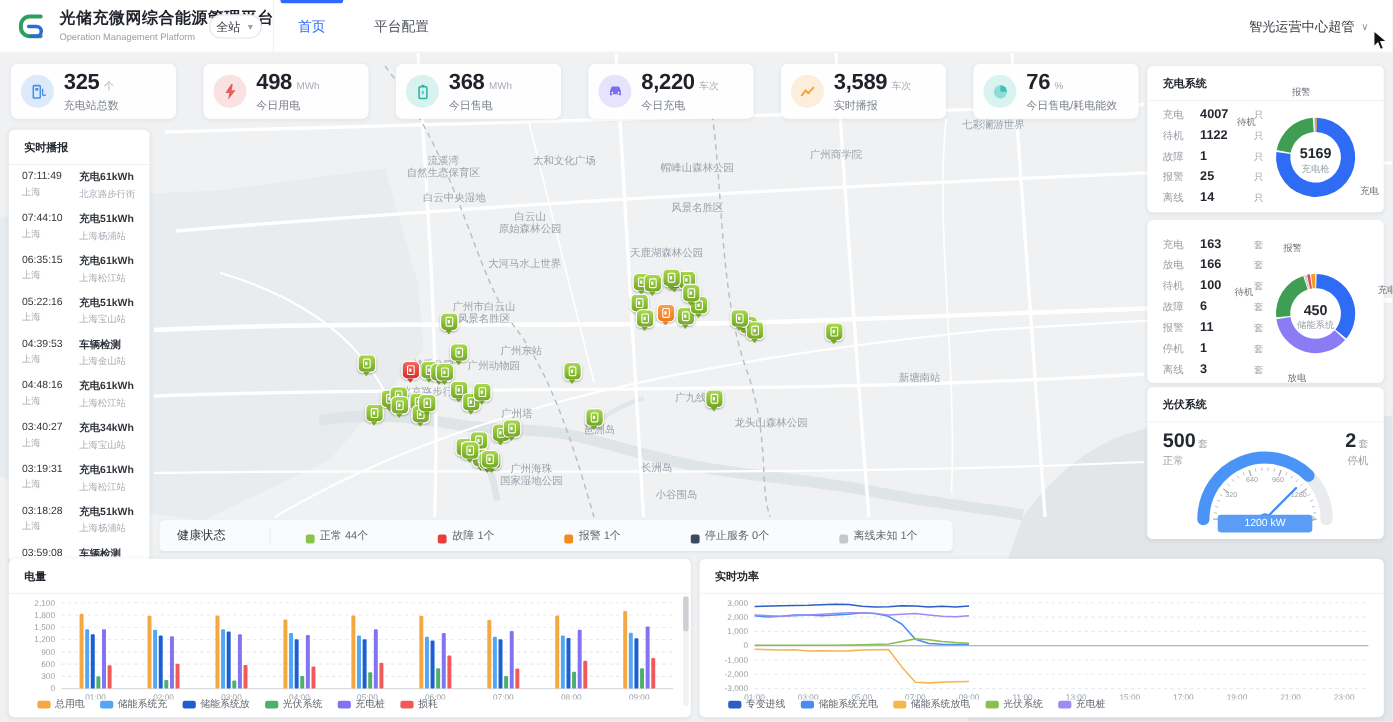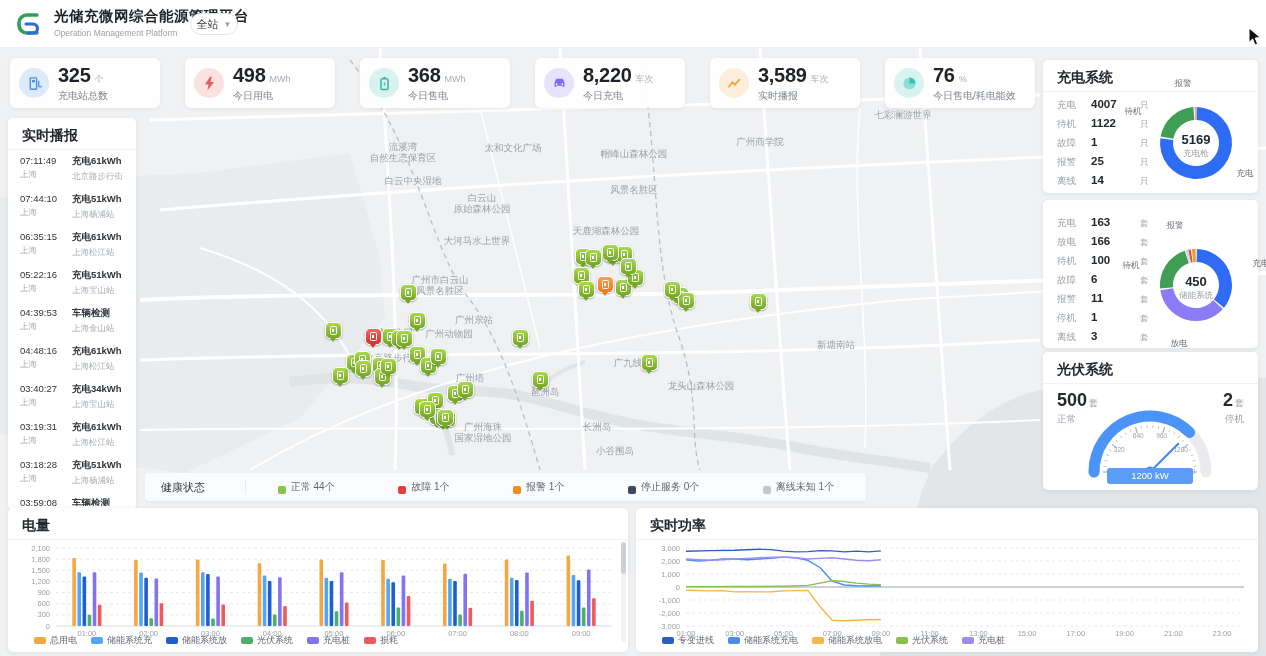--- a/index.html
+++ b/index.html
@@ -41,21 +41,21 @@
   
   .kpi-card { position:absolute; top:58px; width:150px; height:50px; background:rgba(255,255,255,.93); border-radius:6px; box-shadow:0 1px 4px rgba(31,35,41,.07); z-index:10; }
   .kpi-icon { position:absolute; left:9px; top:10px; width:30px; height:30px; border-radius:50%; display:flex; align-items:center; justify-content:center; }
   .kpi-value-row { position:absolute; left:48px; top:6px; display:flex; align-items:baseline; gap:4px; }
   .kpi-value { font-size:20px; font-weight:bold; color:#1f2329; letter-spacing:-.3px; }
   .kpi-unit { font-size:9px; color:#a5abb3; }
   .kpi-label { position:absolute; left:48px; top:31px; font-size:10px; color:#7c838c; white-space:nowrap; }
 
   
   .panel { position:absolute; background:#fff; border-radius:5px; box-shadow:0 1px 5px rgba(31,35,41,.08); z-index:10; }
-  .panel-title { position:absolute; left:14px; top:9px; font-size:14px; font-weight:bold; color:#23272e; }
+  .panel-title { position:absolute; left:14px; top:9px; font-size:10px; font-weight:bold; color:#23272e; }
   .panel-divider { position:absolute; left:0; right:0; top:31px; height:1px; background:#f0f2f4; }
 
   
   #broadcast { left:8px; top:118px; width:128px; height:392px; }
   #broadcast-list { position:absolute; left:0; top:32px; right:0; bottom:4px; overflow:hidden; }
   .bc-row { display:flex; padding:5px 0 5px 12px; }
   .bc-col-l { width:52px; }
   .bc-col-r { flex:1; }
   .bc-time { font-size:9.5px; color:#30353c; }
   .bc-event { font-size:9.5px; font-weight:bold; color:#30353c; }
@@ -302,20 +302,32 @@
       <path d="M21 5H11a8 8 0 0 0-8 8v2a8 8 0 0 0 8 8h10" stroke="#2f9e5f" stroke-width="3.6" fill="none" stroke-linecap="round"></path>
       <path d="M10 14h7a4.5 4.5 0 0 1 0 9h-5" stroke="#2f6bd8" stroke-width="3.2" fill="none" stroke-linecap="round"></path>
     </svg>
     <div class="title-block">
       <div class="app-title">光储充微网综合能源管理平台</div>
       <div class="app-subtitle">Operation Management Platform</div>
     </div>
     <div class="station-pill">
       <span>全站</span>
       <span class="chev">▼</span>
+    </div>
+    <nav class="tabs">
+      <div class="tab active">
+          <span>首页</span>
+        </div>
+      <div class="tab">
+          <span>平台配置</span>
+        </div>
+    </nav>
+    <div class="user-menu">
+      <span>智光运营中心超管</span>
+      <span class="chev">∨</span>
     </div>
   </header>
   <div class="color-ball"></div>
 
   <div id="kpi-row">
       <div class="kpi-card" style="left: 10px;">
         <div class="kpi-icon" style="background: rgb(221, 234, 251);">
           <svg width="17" height="17" viewBox="0 0 24 24">
             <rect x="6" y="4" width="9" height="16" rx="1" fill="none" stroke="#4a90e2" stroke-width="2"></rect>
             <rect x="8.5" y="7" width="4" height="3.5" fill="#4a90e2"></rect>

